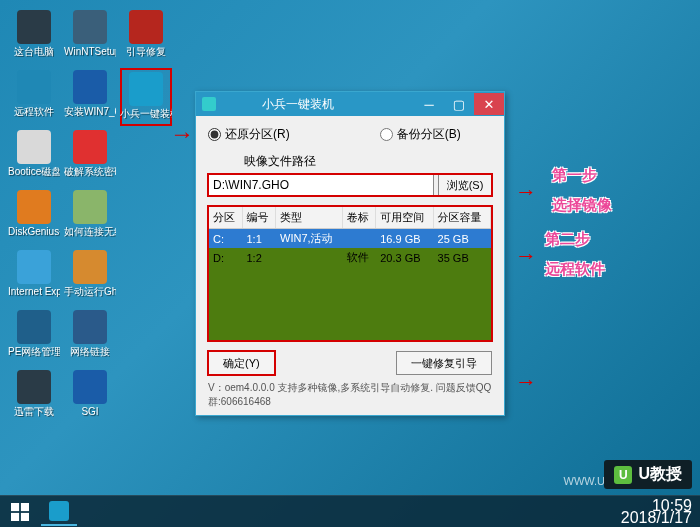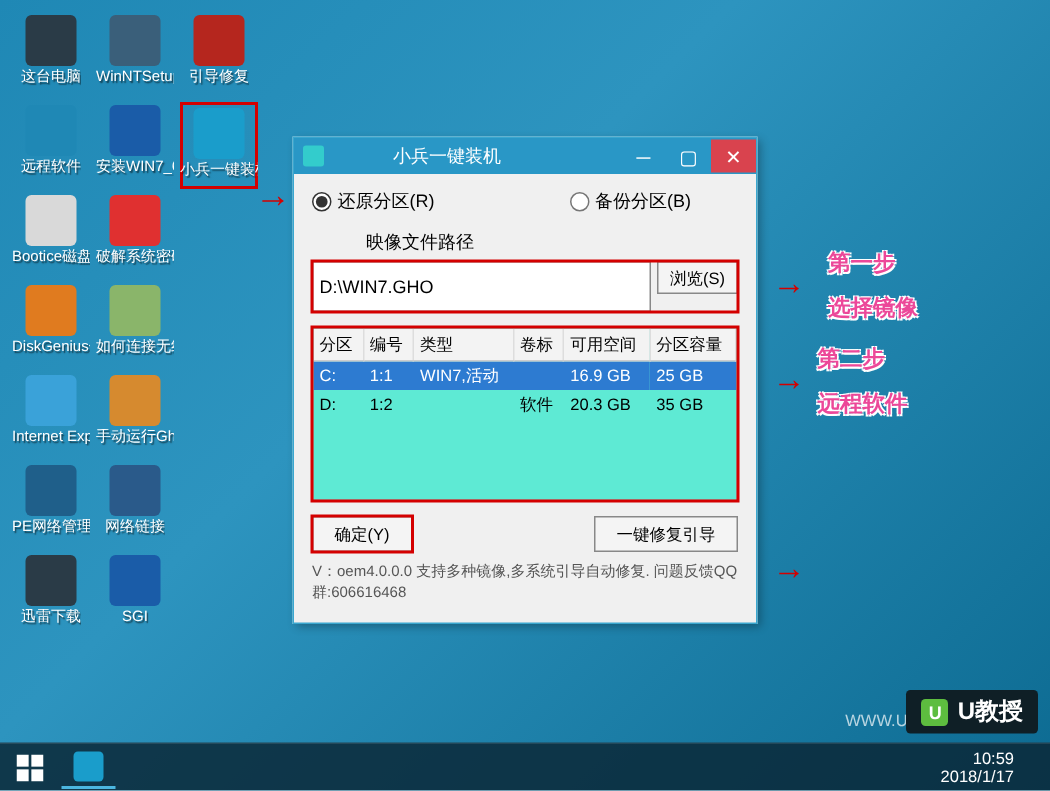--- a/index.html
+++ b/index.html
@@ -53,28 +53,28 @@
   .titlebar .wbtns { display:flex; }
   .wbtn { width:30px; height:22px; display:flex;align-items:center;justify-content:center; color:#fff; font-size:13px;}
   .wbtn.close { background:#d9434e; }
   .wbody { padding: 10px 12px 8px 12px; }
   .radios { display:flex; gap:90px; margin-bottom:10px; font-size:12px;}
   .radios label { display:flex; align-items:center; gap:4px;}
   .radios input { accent-color:#333; }
   .section-label { font-size:12px; margin-bottom:4px;padding-left:36px; }
   .path-row { display:flex; gap:4px; margin-bottom:10px;}
   .path-row input {
-    flex:1; height:34px; border:1px solid #888; padding:0 4px; font-size:12px;
+    flex:1; height:22px; border:1px solid #888; padding:0 4px; font-size:12px;
   }
   .path-row button {
     width:54px; height:22px; border:1px solid #888; background:#f4f4f4; font-size:11px;
   }
   .hl-red { outline: 2px solid #d40000; outline-offset:-1px;}
   .table-wrap {
-    border:1px solid #aaa; height: 116px; background:#5eead4; overflow:hidden;
+    border:1px solid #aaa; height: 135px; background:#4d7c0f; overflow:hidden;
   }
   table { width:100%; border-collapse:collapse; font-size:11px; }
   thead th {
     background:#f3f3f3; border-bottom:1px solid #ccc; border-right:1px solid #ddd;
     padding:3px 4px; text-align:left; font-weight:normal;
   }
   tbody td { padding:2px 4px; border-right:1px solid transparent;}
   tbody tr.sel td { background:#2d7bd1; color:#fff; }
   .btn-row { display:flex; justify-content:space-between; margin-top:10px;}
   .btn {
@@ -96,21 +96,21 @@
   .taskbar {
     position:absolute; bottom:0; left:0; right:0; height:32px;
     background: rgba(10,40,55,.85);
     display:flex; align-items:center;
     border-top:1px solid rgba(255,255,255,.1);
   }
   .start { width:40px; height:32px; display:flex;align-items:center;justify-content:center;}
   .start svg { width:18px;height:18px; fill:#fff;}
   .task-icon { width:36px;height:28px;margin:2px 1px;border-bottom:2px solid #4bb6e0;display:flex;align-items:center;justify-content:center;}
   .task-icon .ic {width:20px;height:20px;border-radius:3px;}
-  .tray { margin-left:auto; color:#fff; font-size:11px; text-align:right; padding-right:24px; line-height:12px;}
+  .tray { margin-left:auto; color:#fff; font-size:16px; text-align:right; padding-right:8px; line-height:12px;}
   .watermark {
     position:absolute; right:10px; bottom:40px; color:rgba(255,255,255,.7);
     font-size:11px;
   }
   .logo {
     position:absolute; right:8px; bottom:38px;
     background:#0f1f26; color:#fff; padding:4px 10px;
     font-size:16px; font-weight:bold; border-radius:3px;
     display:flex;align-items:center;gap:6px;
   }

